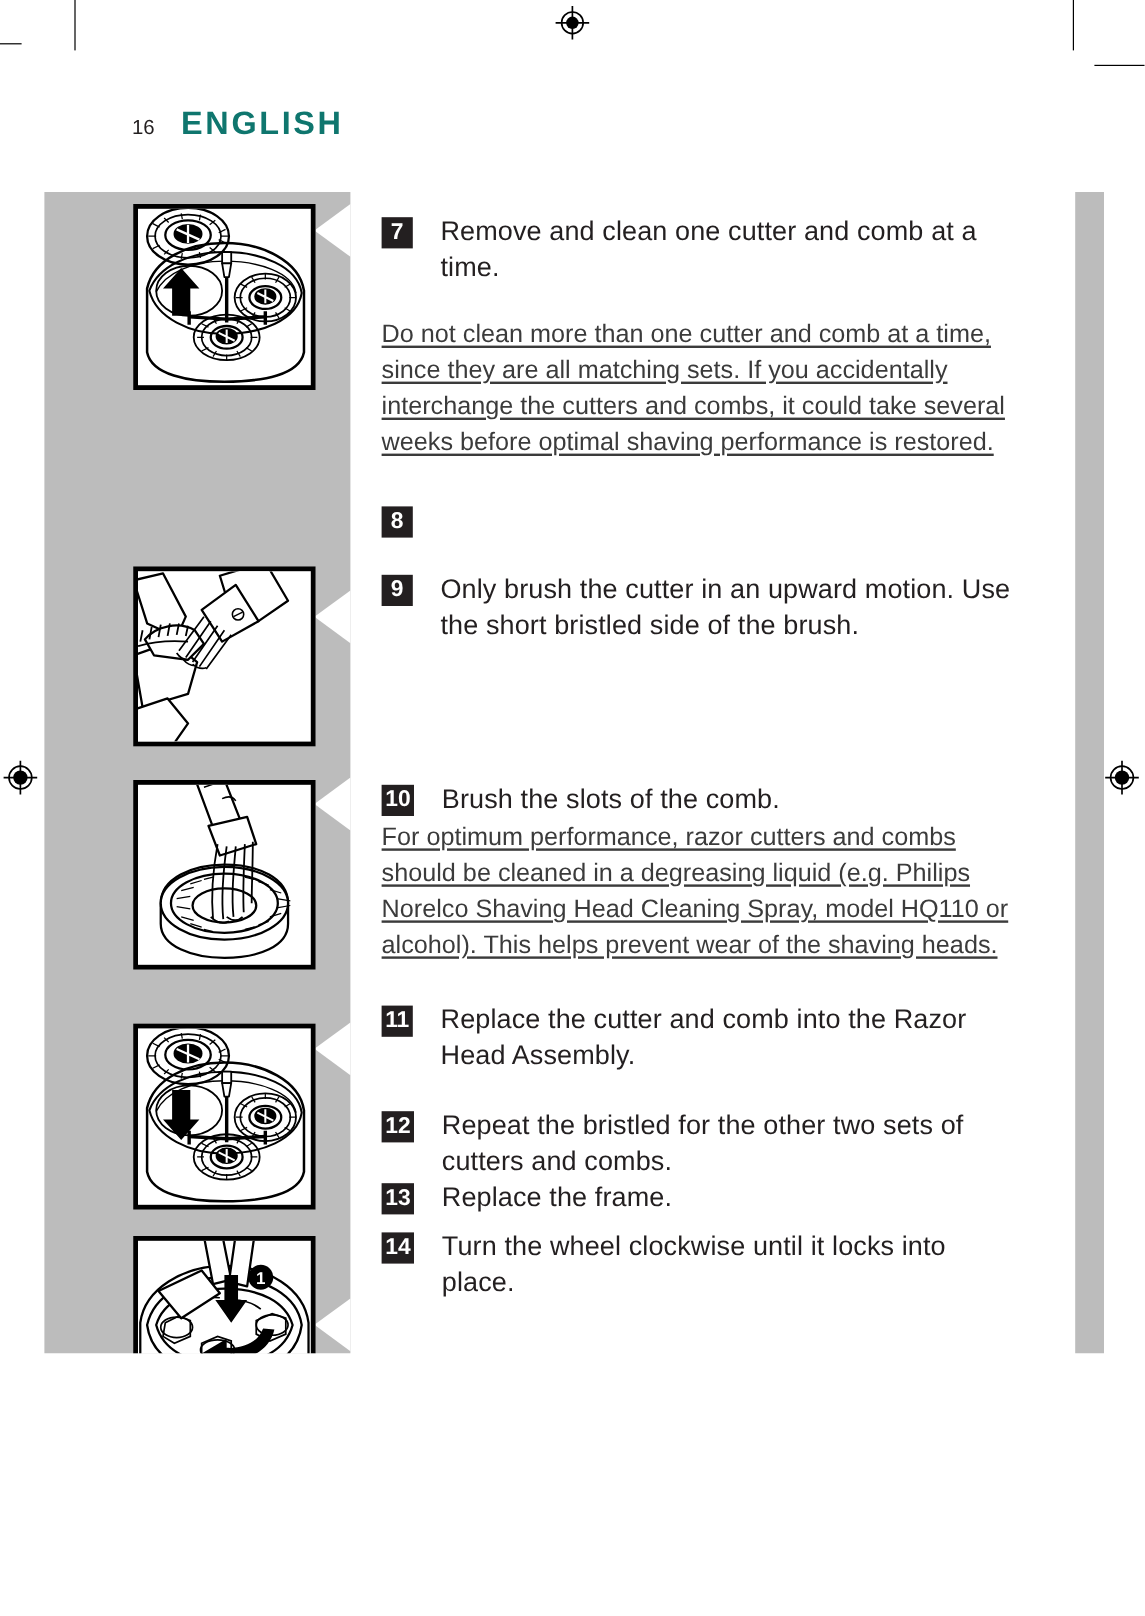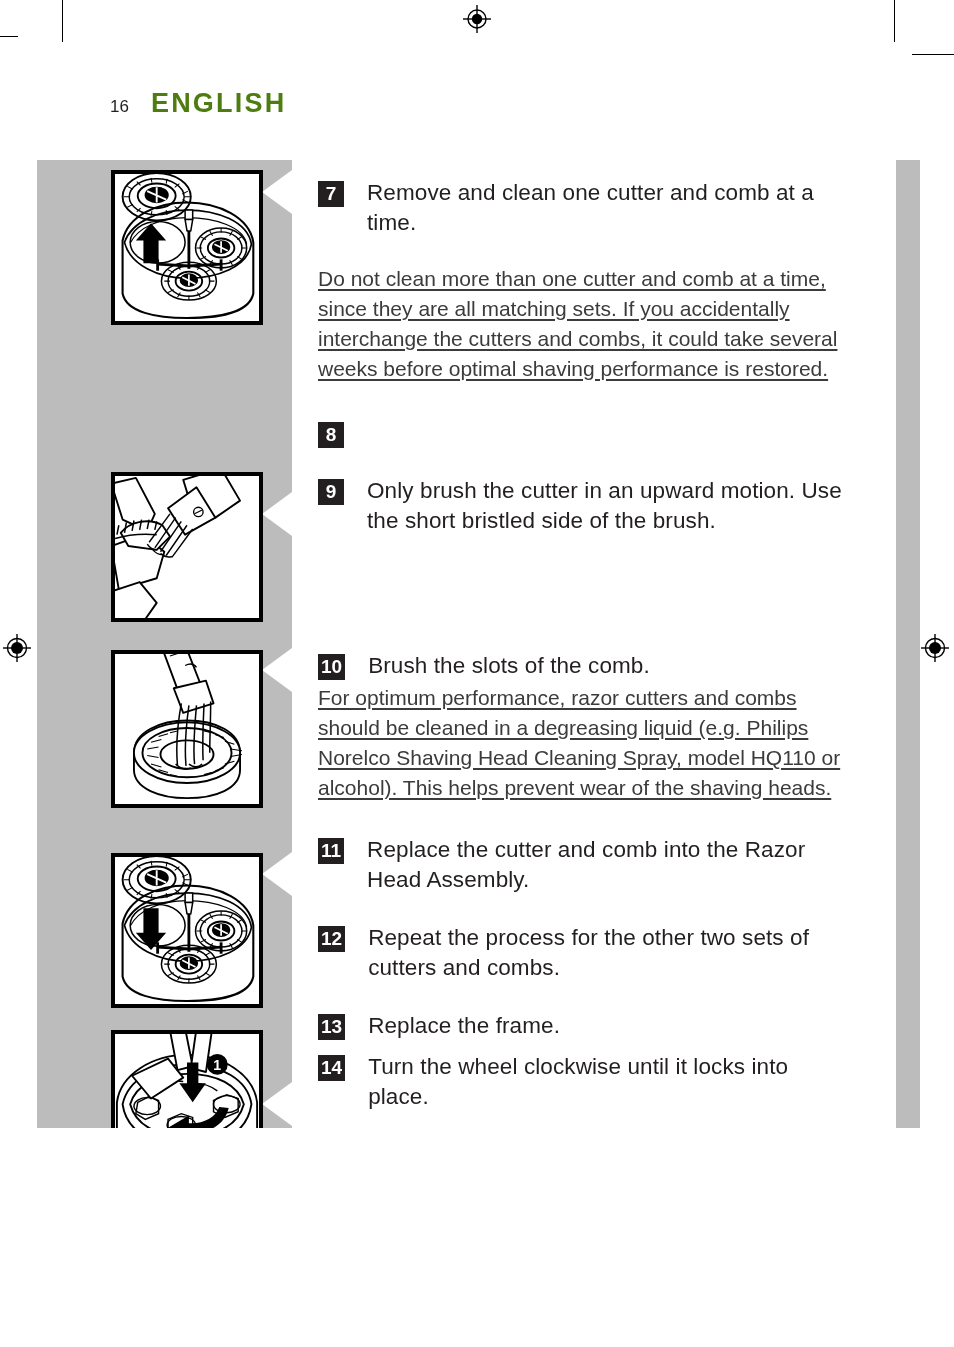--- a/index.html
+++ b/index.html
@@ -76,21 +76,21 @@
   .header .folio {
     font-size: 17px;
     font-weight: 400;
     color: #231f20;
     letter-spacing: 0px;
   }
   .header .lang {
     font-size: 27px;
     font-weight: bold;
     letter-spacing: 2.2px;
-    color: #4d7c0f;
+    color: #0f766e;
   }
 
   
   .fig {
     position: absolute;
     background: #ffffff;
     border: 4px solid #000000;
     box-sizing: border-box;
     overflow: hidden;
   }
@@ -445,24 +445,24 @@
       <span class="u">For optimum performance, razor cutters and combs should be cleaned in a degreasing liquid (e.g. Philips Norelco Shaving Head Cleaning Spray, model HQ110 or alcohol).  This helps prevent wear of the shaving heads.</span>
     </div>
 
     <div class="step" style="margin-top:32px;">
       <div class="badge">11</div>
       <div class="step-text" style="width:445px;">Replace the cutter and comb into the Razor Head Assembly.</div>
     </div>
 
     <div class="step" style="margin-top:28px;">
       <div class="badge">12</div>
-      <div class="step-text" style="width:500px;">Repeat the process for the other two sets of cutters and combs.</div>
-    </div>
-
-    <div class="step" style="margin-top:28px;">
+      <div class="step-text" style="width:500px;">Repeat the bristled for the other two sets of cutters and combs.</div>
+    </div>
+
+    <div class="step" style="">
       <div class="badge">13</div>
       <div class="step-text" style="width:500px;">Replace the frame.</div>
     </div>
 
     <div class="step" style="margin-top:11px;">
       <div class="badge">14</div>
       <div class="step-text" style="width:478px;">Turn the wheel clockwise until it locks into place.</div>
     </div>
 
   </div>

